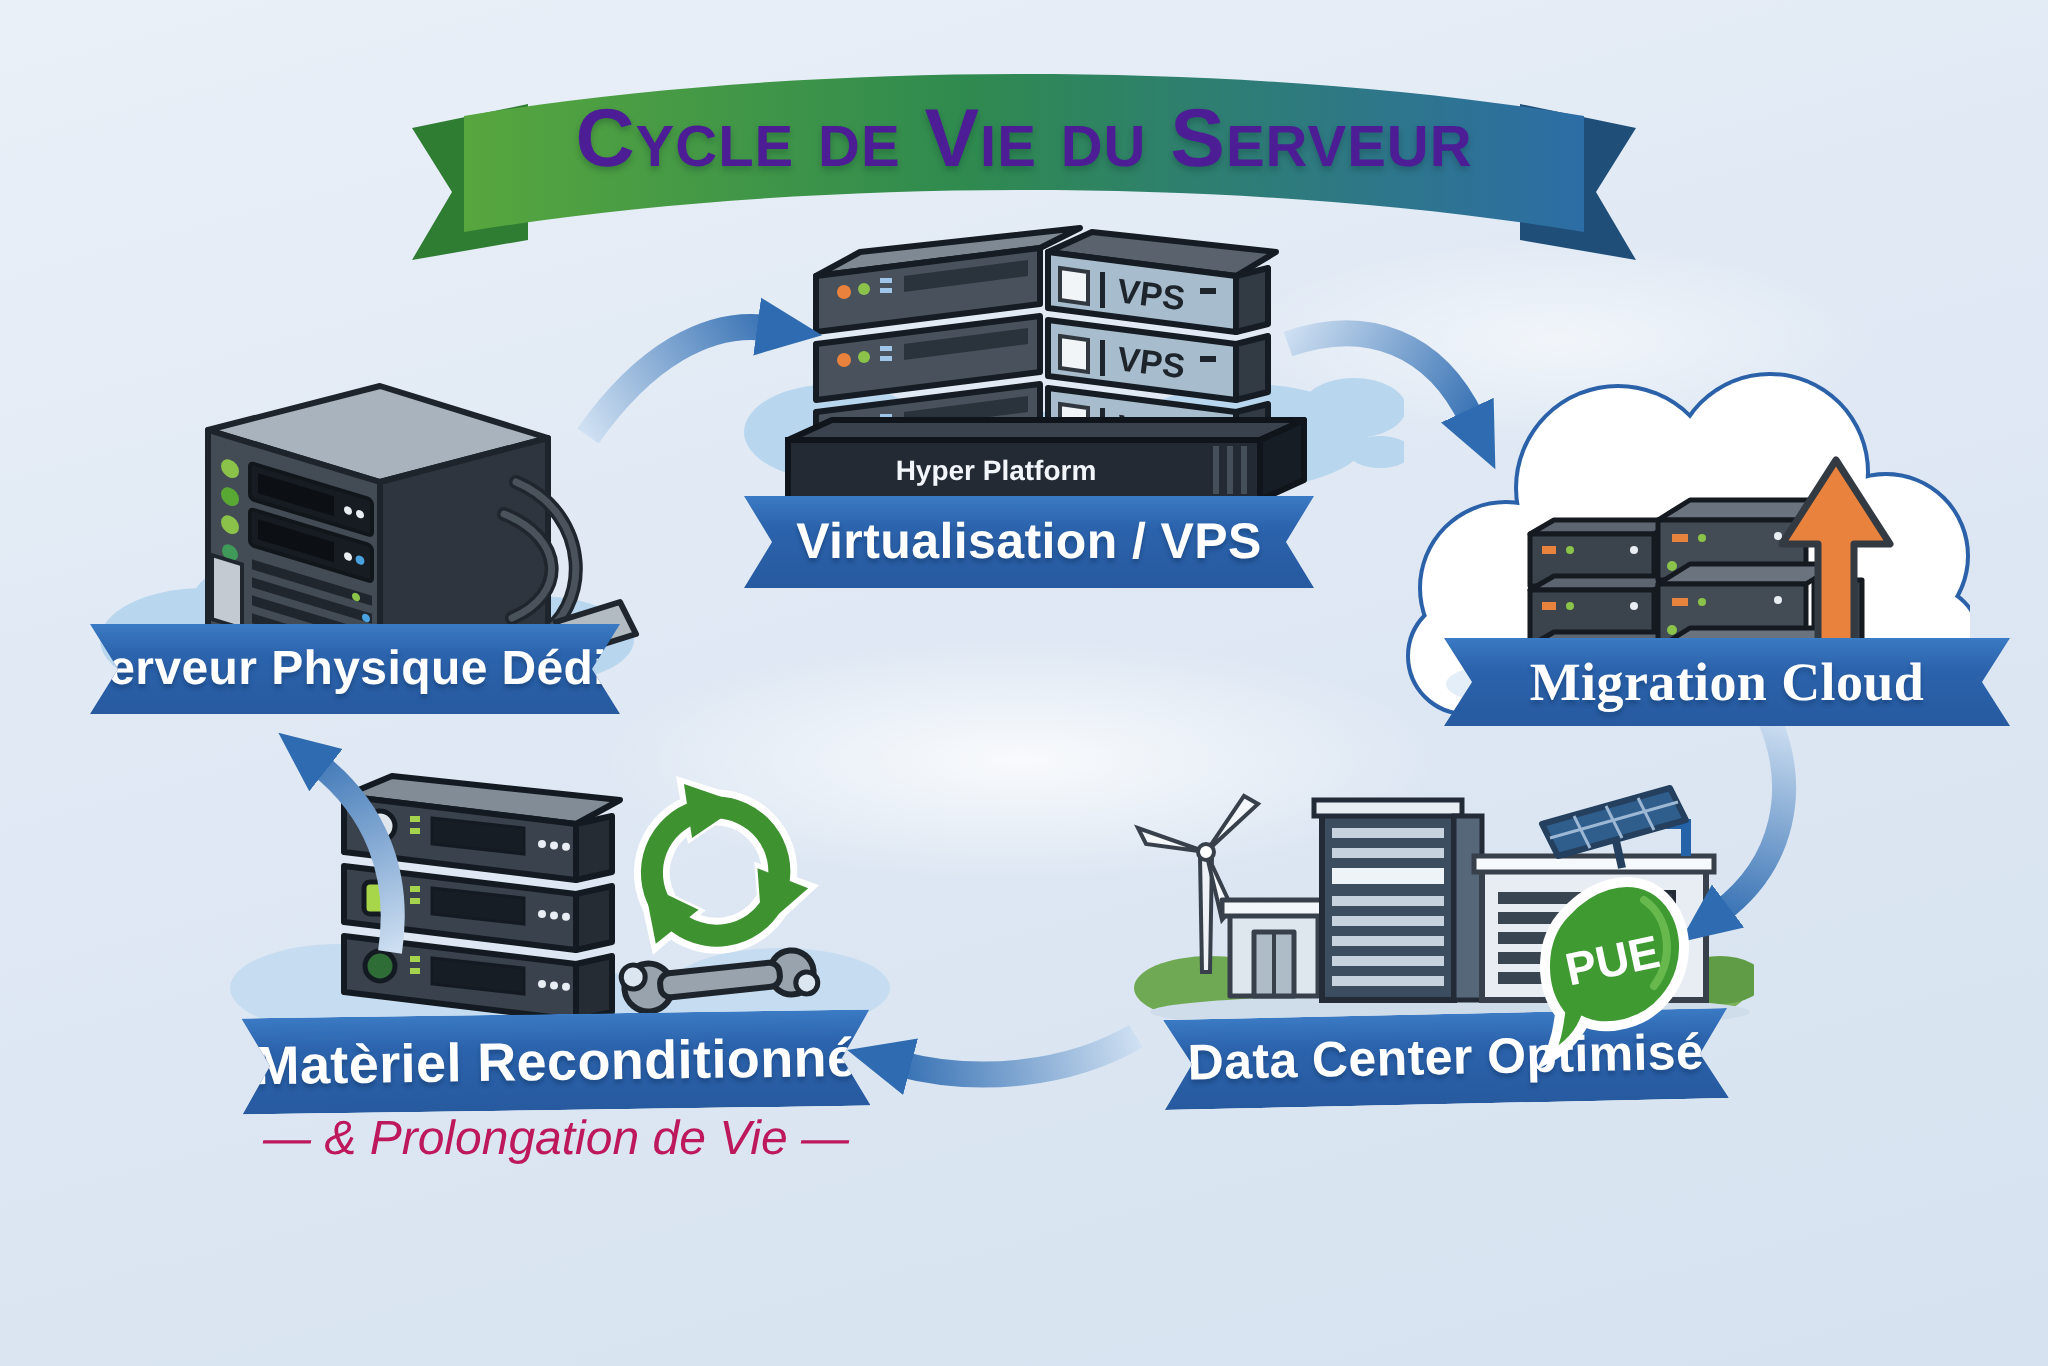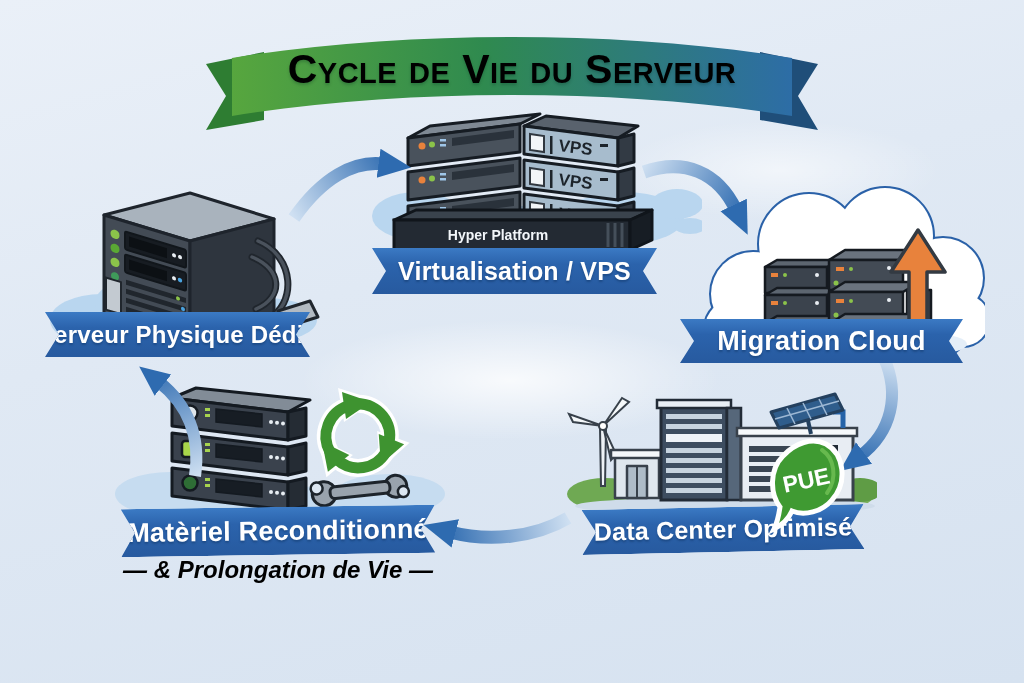--- a/index.html
+++ b/index.html
@@ -17,33 +17,33 @@
   .ribbon{
     position:absolute;display:flex;align-items:center;justify-content:center;
     background:linear-gradient(180deg,#3b7ac4 0%,#2b63ac 35%,#275a9f 100%);
     clip-path:polygon(0 0,100% 0,calc(100% - 14px) 50%,100% 100%,0 100%,14px 50%);
     color:#fff;font-weight:bold;letter-spacing:.2px;
     text-shadow:0 2px 2px rgba(10,40,80,.35);
     white-space:nowrap;
   }
   .ribbon-physical{left:45px;top:312px;width:265px;height:45px;font-size:24px;}
   .ribbon-virt{left:372px;top:248px;width:285px;height:46px;font-size:25px;}
-  .ribbon-migration{left:680px;top:319px;width:283px;height:44px;font-size:27px;}
+  .ribbon-migration{left:722px;top:319px;width:283px;height:44px;font-size:27px;font-family:Liberation Serif, serif;}
   .ribbon-dc{left:582px;top:507px;width:282px;height:45px;font-size:25px;transform:rotate(-1.2deg);}
   .ribbon-refurb{left:121px;top:507px;width:314px;height:48px;font-size:27px;transform:rotate(-0.8deg);}
   .banner-wrap{position:absolute;left:202px;top:18px;width:620px;height:112px;}
   .banner-wrap svg{position:absolute;inset:0;}
   .banner-title{
     position:absolute;left:0;top:28px;width:620px;text-align:center;
-    font-variant:small-caps;font-weight:bold;font-size:41px;color:#000000;
+    font-variant:small-caps;font-weight:bold;font-size:41px;color:#4c1d95;
     letter-spacing:.5px;text-shadow:0 2px 3px rgba(0,40,30,.25);
   }
   .refurb-sub{
     position:absolute;left:118px;top:556px;width:320px;text-align:center;
-    color:#000000;font-size:24px;font-weight:bold;font-style:italic;
+    color:#be185d;font-size:24px;font-weight:normal;font-style:italic;
   }
   svg text{font-family:"Liberation Sans",sans-serif;}
 </style>
 </head>
 <body>
 
 <div class="stage">
 
   <div class="bg-wisp" style="left:300px;top:320px;width:420px;height:120px;"></div>
   <div class="bg-wisp" style="left:620px;top:120px;width:320px;height:100px;opacity:.7;"></div>

